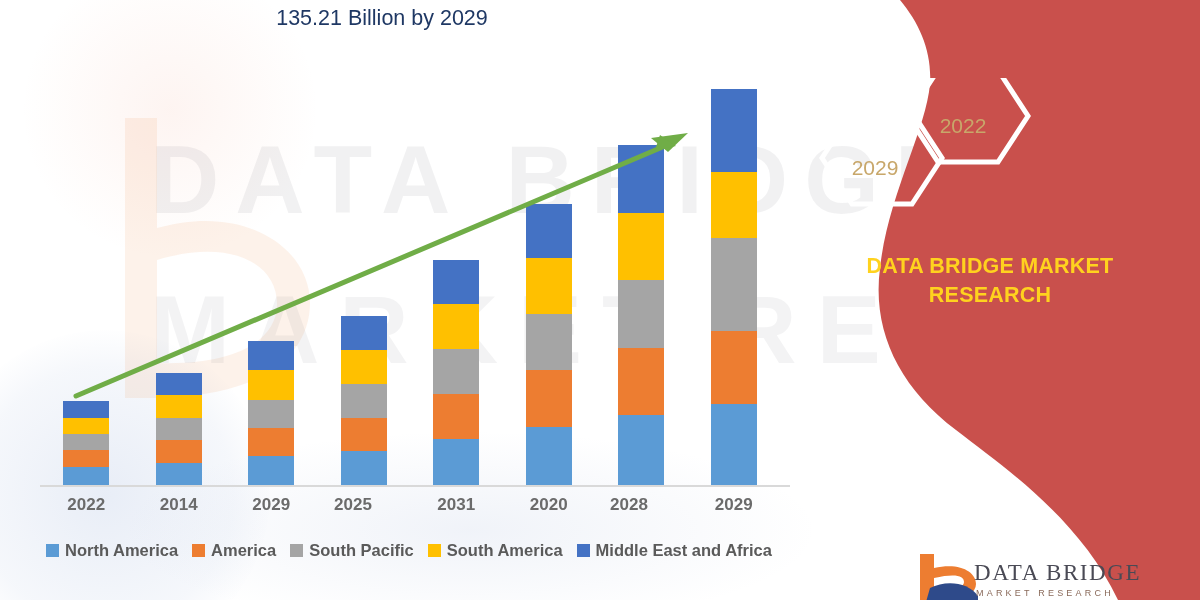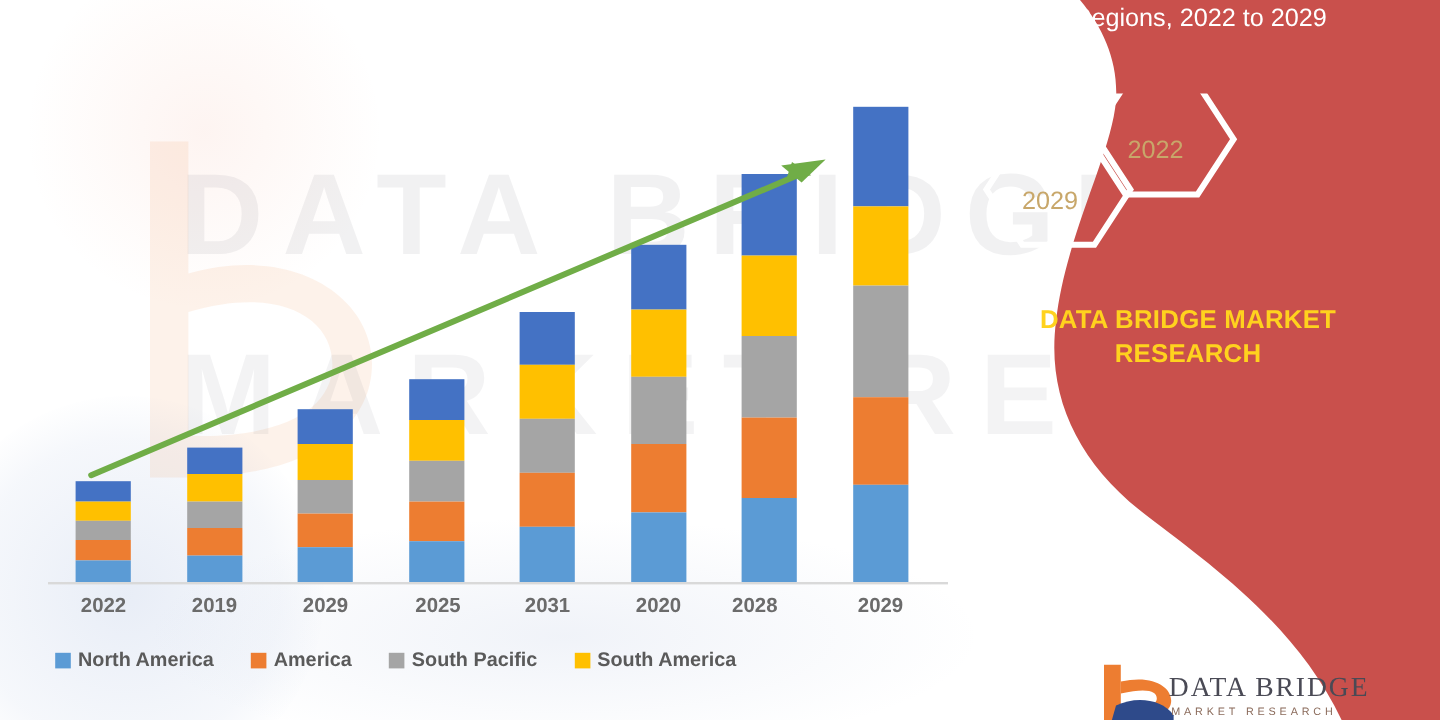--- a/index.html
+++ b/index.html
@@ -39,21 +39,21 @@
   .bars{position:absolute;left:40px;top:80px;width:740px;height:405px;}
   .bar{position:absolute;bottom:0;width:46px;}
   .seg{width:100%;display:block;}
 
   
   .arrow-svg{position:absolute;left:0;top:0;width:900px;height:600px;pointer-events:none;}
 
   .xlabels{position:absolute;left:40px;top:495px;width:740px;height:26px;}
   .xlabel{position:absolute;width:80px;text-align:center;font-size:17px;font-weight:700;color:#6b6b6b;}
 
-  .legend{position:absolute;left:46px;top:538px;height:24px;display:flex;align-items:center;gap:31px;}
+  .legend{position:absolute;left:46px;top:538px;height:24px;display:flex;align-items:center;gap:14px;}
   .legend-item{display:flex;align-items:center;gap:6px;}
   .swatch{width:13px;height:13px;display:block;}
   .legend-label{font-size:16.5px;font-weight:700;color:#5a5a5a;white-space:nowrap;}
 
   
   .title{
     position:absolute;left:62px;top:2px;width:640px;text-align:center;
     font-size:21.5px;line-height:32px;color:#1F3864;font-weight:400;
   }
 
@@ -97,20 +97,21 @@
     <path d="M30 10 L62 10 L62 290 L30 290 Z" fill="rgba(237,125,49,.10)"></path>
     <path d="M62 120 C150 95, 215 140, 215 195 C215 255, 150 292, 62 288 L62 255 C135 258, 182 235, 182 196 C182 155, 135 130, 62 152 Z" fill="rgba(237,125,49,.10)"></path>
   </svg>
 
   <div class="wm-text">DATA BRIDGE</div>
   <div class="wm-text l2">MARKET RESEARCH</div>
 
   <div class="chart">
 
     <div class="title">
+      <div>135.21 Billion by 2029</div>
     </div>
 
     <div class="axis-line"></div>
 
     <div class="bars" id="bars">
         <div class="bar" style="left: 23.25px;">
           <span class="seg" style="height: 16.875px; background: rgb(68, 114, 196);"></span>
           <span class="seg" style="height: 16.875px; background: rgb(255, 192, 0);"></span>
           <span class="seg" style="height: 15.75px; background: rgb(165, 165, 165);"></span>
           <span class="seg" style="height: 16.875px; background: rgb(237, 125, 49);"></span>
@@ -168,23 +169,23 @@
       </div>
 
     <svg class="arrow-svg" viewBox="0 0 900 600">
       <line id="arrow-line" x1="76" y1="396" x2="672" y2="143" stroke="#70AD47" stroke-width="5" stroke-linecap="round"></line>
       <polygon id="arrow-head" points="688,133 651,138 668,152" fill="#70AD47"></polygon>
       <polygon points="660,135 676,146 655,150" fill="#70AD47"></polygon>
     </svg>
 
     <div class="xlabels" id="xlabels">
         <div class="xlabel" style="left: 6.25px;">2022</div>
-        <div class="xlabel" style="left: 98.75px;">2019</div>
+        <div class="xlabel" style="left: 98.75px;">2014</div>
         <div class="xlabel" style="left: 191.25px;">2029</div>
-        <div class="xlabel" style="left: 285px; text-align: center;">2025</div>
+        <div class="xlabel" style="left: 273px; text-align: center;">2025</div>
         <div class="xlabel" style="left: 376.25px;">2031</div>
         <div class="xlabel" style="left: 468.75px;">2020</div>
         <div class="xlabel" style="left: 549px;">2028</div>
         <div class="xlabel" style="left: 653.75px;">2029</div>
       </div>
 
     <div class="legend" id="legend">
         <div class="legend-item">
           <span class="swatch" style="background: rgb(91, 155, 213);"></span>
           <span class="legend-label">North America</span>
@@ -193,32 +194,35 @@
           <span class="swatch" style="background: rgb(237, 125, 49);"></span>
           <span class="legend-label">America</span>
         </div>
         <div class="legend-item">
           <span class="swatch" style="background: rgb(165, 165, 165);"></span>
           <span class="legend-label">South Pacific</span>
         </div>
         <div class="legend-item">
           <span class="swatch" style="background: rgb(255, 192, 0);"></span>
           <span class="legend-label">South America</span>
+        </div>
+        <div class="legend-item">
+          <span class="swatch" style="background: rgb(68, 114, 196);"></span>
+          <span class="legend-label">Middle East and Africa</span>
         </div>
       </div>
   </div>
 
   <div class="panel">
     <svg class="panel-clip" viewBox="0 0 420 600" preserveAspectRatio="none">
       <path d="M120 0 L420 0 L420 600 L338 600 C300 520, 228 470, 176 430 C118 386, 92 330, 100 268 C108 196, 146 130, 150 84 C152 52, 140 24, 120 0 Z" fill="#C9504C"></path>
     </svg>
     <div class="panel-content">
       <div class="panel-title">
         <div>Global Propylene Market, By</div>
-        <div>Regions, 2022 to 2029</div>
       </div>
 
       <div class="hex-wrap">
         <svg viewBox="0 0 420 140" width="420" height="140">
           <polygon points="178,12 118,12 88,58 118,104 178,104 208,58" fill="none" stroke="#ffffff" stroke-width="5" transform="translate(-46,22)"></polygon>
           <polygon points="178,12 118,12 88,58 118,104 178,104 208,58" fill="none" stroke="#ffffff" stroke-width="5" transform="translate(40,-20)"></polygon>
         </svg>
         <div class="hex-label" style="left:30px;top:78px;width:130px;">2029</div>
         <div class="hex-label" style="left:118px;top:36px;width:130px;">2022</div>
       </div>

